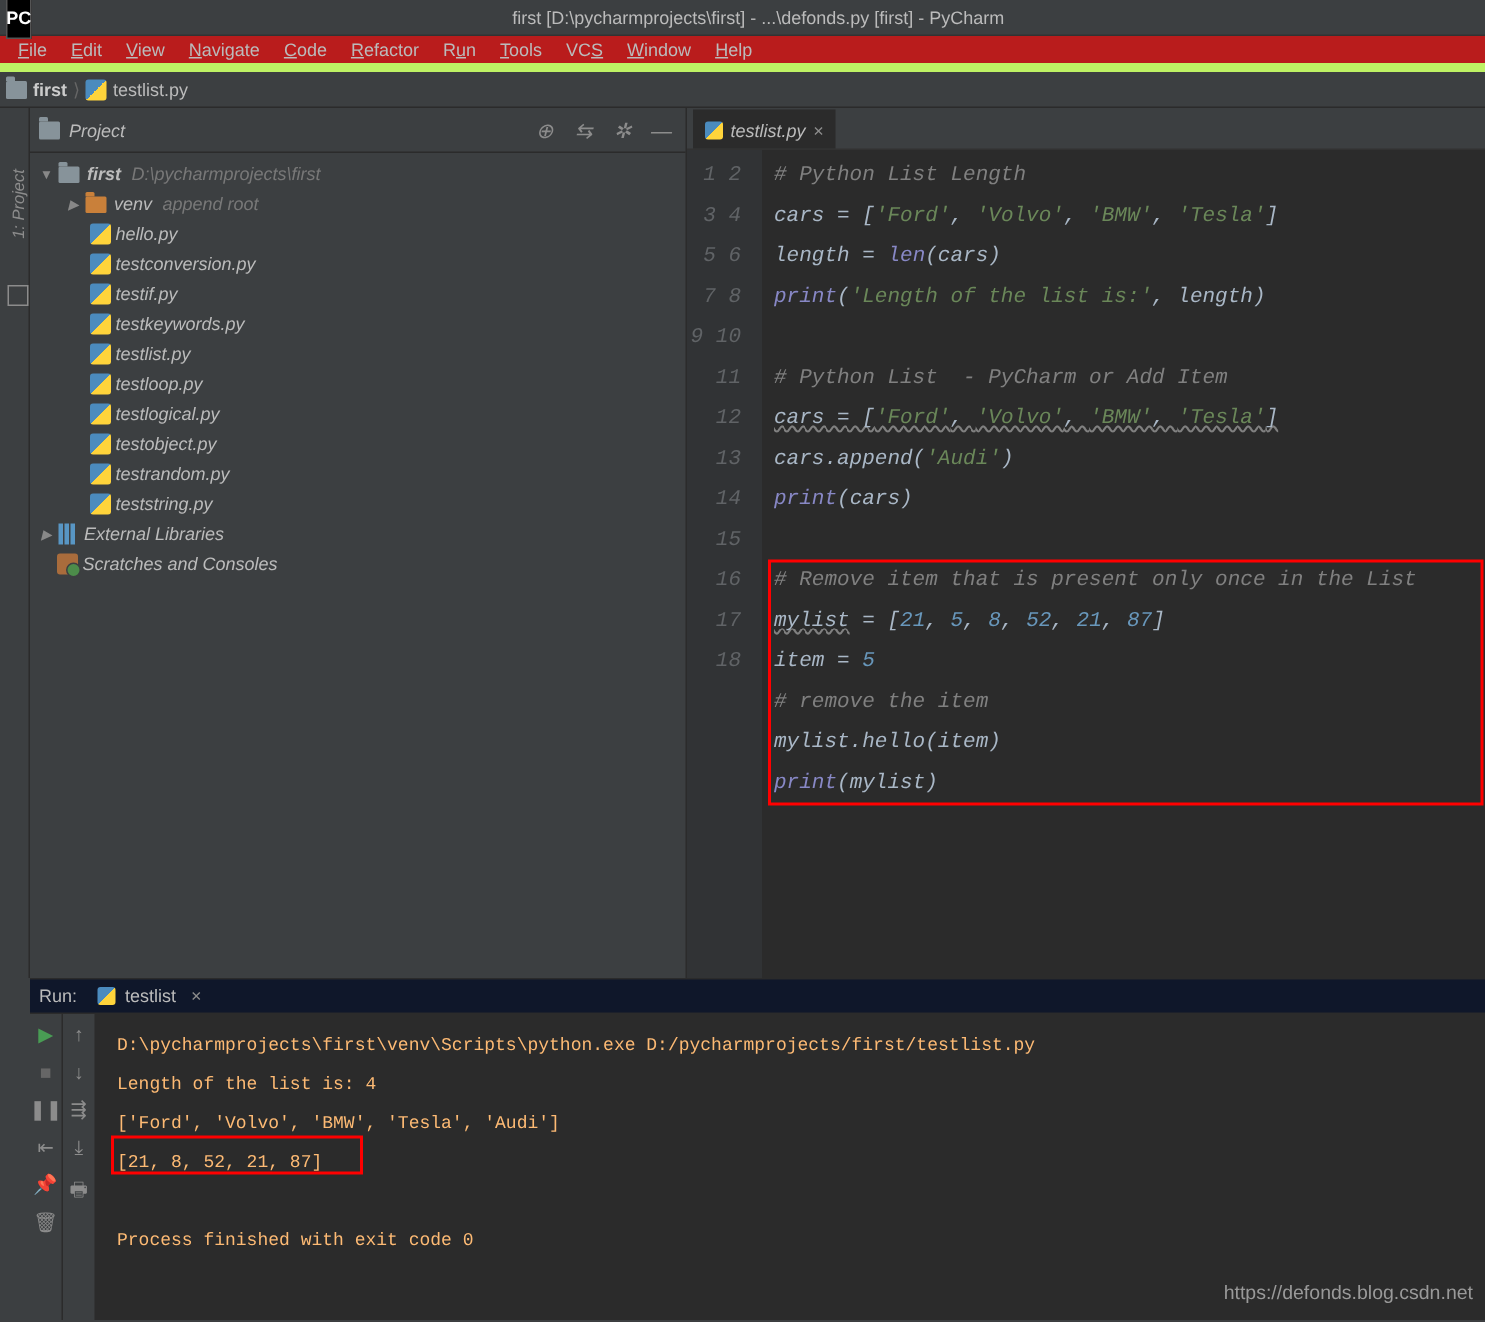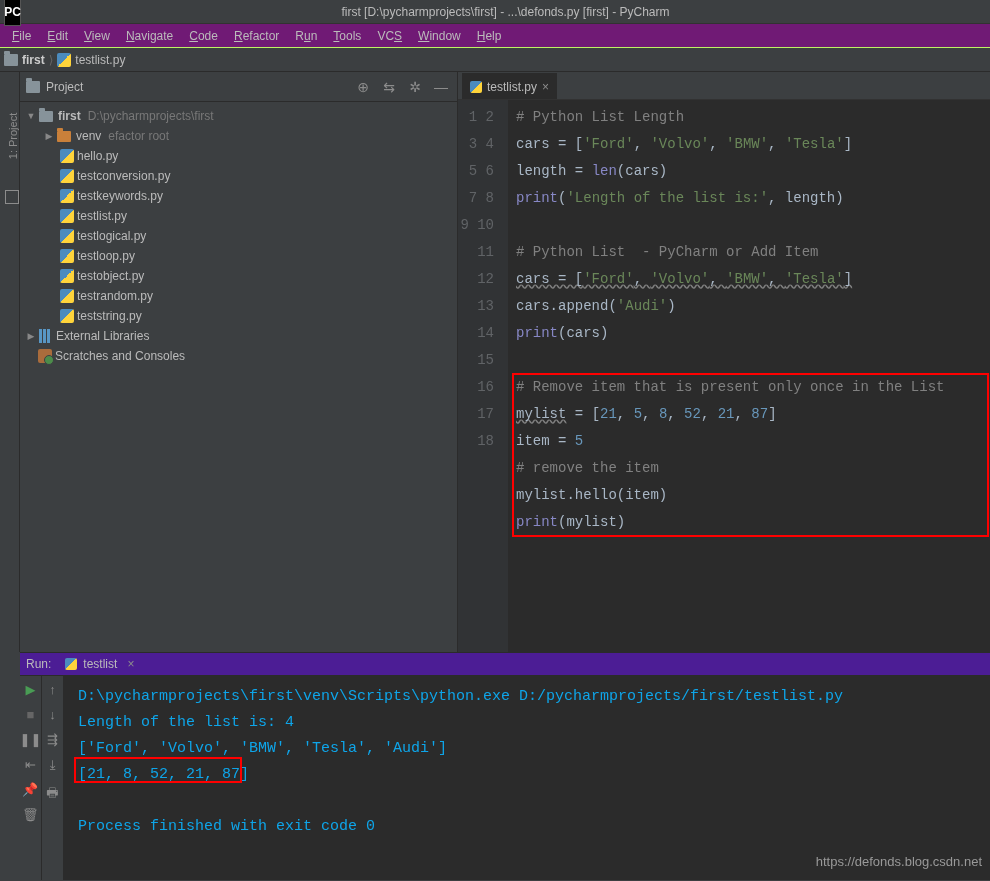--- a/index.html
+++ b/index.html
@@ -1,27 +1,27 @@
 <!DOCTYPE html>
 <html><head>
 <meta charset="utf-8">
 <style>
 * { margin:0; padding:0; box-sizing:border-box; }
 body { width:990px; height:881px; background:#3c3f41; font-family:"Segoe UI",Arial,sans-serif; font-size:12px; color:#bbbbbb; overflow:hidden; position:relative; }
 .title-bar { height:24px; background:#3c3f41; border-bottom:1px solid #323232; display:flex; align-items:center; position:relative; }
 .pc-logo { width:17px; height:29px; background:#000; color:#fff; font-size:12px; font-weight:bold; display:flex; align-items:center; justify-content:center; margin-left:4px; border:1px solid #555; }
 .title-text { flex:1; text-align:center; font-size:12px; color:#bbbbbb; }
-.menu-bar { height:24px; background:#701a75; border-bottom:1px solid #bef264; display:flex; align-items:center; padding-left:6px; gap:4px; }
+.menu-bar { height:24px; background:#b91c1c; border-bottom:6px solid #bef264; display:flex; align-items:center; padding-left:6px; gap:4px; }
 .menu-item { padding:2px 6px; color:#bbbbbb; cursor:pointer; }
 .menu-item .u { text-decoration:underline; }
 .nav-bar { height:24px; background:#3c3f41; border-bottom:1px solid #2b2b2b; display:flex; align-items:center; padding-left:4px; gap:4px; }
 .nav-folder-icon { width:14px; height:12px; background:#87939a; border-radius:1px; position:relative; }
 .nav-folder-icon::before { content:""; position:absolute; top:-3px; left:0; width:6px; height:3px; background:#87939a; border-radius:1px 1px 0 0; }
 .py-icon { width:14px; height:14px; background:linear-gradient(135deg,#4b8bbe 50%,#ffd43b 50%); border-radius:2px; display:inline-block; }
-.main { display:flex; height:580px; }
+.main { display:flex; height:580px;font-style:italic; }
 .left-gutter { width:20px; background:#3c3f41; border-right:1px solid #2b2b2b; position:relative; }
 .gutter-label { position:absolute; transform:rotate(-90deg); transform-origin:center; white-space:nowrap; font-size:11px; color:#8c8c8c; }
 .gutter-label.project { top:58px; left:-10px; }
 .sq-icon { width:14px; height:14px; border:1px solid #8c8c8c; display:inline-block; vertical-align:middle; margin-left:2px; }
 .sidebar { width:438px; background:#3c3f41; border-right:1px solid #2b2b2b; display:flex; flex-direction:column; }
 .sidebar-header { height:30px; display:flex; align-items:center; padding:0 6px; border-bottom:1px solid #2b2b2b; gap:6px; }
 .sb-icon-btn { width:20px; height:20px; display:flex; align-items:center; justify-content:center; color:#8c8c8c; font-size:14px; cursor:pointer; }
 .tree { padding:4px 0; }
 .tree-row { display:flex; align-items:center; height:20px; padding-left:6px; gap:3px; cursor:pointer; }
 .arrow { width:10px; color:#888; font-size:9px; text-align:center; }
@@ -43,27 +43,27 @@
 .code-view { display:flex; flex:1; font-family:"Consolas","Courier New",monospace; font-size:14px; line-height:27px; position:relative; }
 .gutter-ln { width:50px; background:#313335; color:#606366; text-align:right; padding-right:14px; padding-top:4px; }
 .code-body { flex:1; padding-top:4px; padding-left:8px; white-space:pre; position:relative; }
 .c-str { color:#6a8759; }
 .c-num { color:#6897bb; }
 .c-cmt { color:#808080; }
 .c-bi { color:#8888c6; }
 .c-def { color:#a9b7c6; }
 .c-wavy { text-decoration:underline wavy #808080; text-decoration-skip-ink:none; }
 .red-box1 { position:absolute; border:2px solid #ff0000; left:4px; top:273px; width:477px; height:164px; pointer-events:none; }
-.run-header { position:absolute; left:20px; background:#4c1d95; width:970px; height:24px; display:flex; align-items:center; padding-left:6px; border-top:1px solid #2b2b2b; border-bottom:1px solid #2b2b2b; gap:6px; }
+.run-header { position:absolute; left:20px; background:#0f172a; width:970px; height:24px; display:flex; align-items:center; padding-left:6px; border-top:1px solid #2b2b2b; border-bottom:1px solid #2b2b2b; gap:6px; }
 .run-area { margin-left:20px; display:flex; flex:1; background:#2b2b2b; }
 .run-gutter-1 { width:22px; background:#3c3f41; border-right:1px solid #2b2b2b; display:flex; flex-direction:column; align-items:center; padding-top:6px; gap:10px; }
 .run-gutter-2 { width:22px; background:#3c3f41; border-right:1px solid #2b2b2b; display:flex; flex-direction:column; align-items:center; padding-top:6px; gap:10px; }
 .run-icon { font-size:13px; color:#8c8c8c; cursor:pointer; }
 .run-icon.play { color:#499c54; }
-.run-out { flex:1; font-family:"Consolas","Courier New",monospace; font-size:15px; line-height:26px; padding:8px 0 8px 14px; color:#0ea5e9; white-space:pre; position:relative; }
+.run-out { flex:1; font-family:"Consolas","Courier New",monospace; font-size:12px; line-height:26px; padding:8px 0 8px 14px; color:#fdba74; white-space:pre; position:relative; }
 .red-box2 { position:absolute; border:2px solid #ff0000; left:10px; top:81px; width:168px; height:26px; pointer-events:none; }
 .watermark { position:absolute; right:8px; bottom:12px; color:#999; font-size:13px; font-family:Arial,sans-serif; }
 .run-wrapper { position:relative; height:228px; }
 </style>
 </head>
 <body>
 
 <div class="title-bar">
   <div class="pc-logo">PC</div>
   <div class="title-text">first [D:\pycharmprojects\first] - ...\defonds.py [first] - PyCharm</div>
@@ -111,45 +111,49 @@
       <div class="tree-row" style="padding-left:6px">
         <span class="arrow">▼</span>
         <span class="folder-icon"></span>
         <span class="tree-label" style="font-weight:bold">first</span>
         <span class="tree-label dim" style="margin-left:4px">D:\pycharmprojects\first</span>
       </div>
       <div class="tree-row" style="padding-left:24px">
         <span class="arrow">▶</span>
         <span class="folder-icon orange"></span>
         <span class="tree-label">venv</span>
-        <span class="tree-label dim" style="margin-left:4px">efactor root</span>
+        <span class="tree-label dim" style="margin-left:4px">append root</span>
       </div>
       <div class="tree-row" style="padding-left:40px">
           <span class="py-icon"></span>
           <span class="tree-label">hello.py</span>
         </div>
       <div class="tree-row" style="padding-left:40px">
           <span class="py-icon"></span>
           <span class="tree-label">testconversion.py</span>
         </div>
       <div class="tree-row" style="padding-left:40px">
           <span class="py-icon"></span>
+          <span class="tree-label">testif.py</span>
+        </div>
+      <div class="tree-row" style="padding-left:40px">
+          <span class="py-icon"></span>
           <span class="tree-label">testkeywords.py</span>
         </div>
       <div class="tree-row" style="padding-left:40px">
           <span class="py-icon"></span>
           <span class="tree-label">testlist.py</span>
         </div>
       <div class="tree-row" style="padding-left:40px">
           <span class="py-icon"></span>
+          <span class="tree-label">testloop.py</span>
+        </div>
+      <div class="tree-row" style="padding-left:40px">
+          <span class="py-icon"></span>
           <span class="tree-label">testlogical.py</span>
-        </div>
-      <div class="tree-row" style="padding-left:40px">
-          <span class="py-icon"></span>
-          <span class="tree-label">testloop.py</span>
         </div>
       <div class="tree-row" style="padding-left:40px">
           <span class="py-icon"></span>
           <span class="tree-label">testobject.py</span>
         </div>
       <div class="tree-row" style="padding-left:40px">
           <span class="py-icon"></span>
           <span class="tree-label">testrandom.py</span>
         </div>
       <div class="tree-row" style="padding-left:40px">

